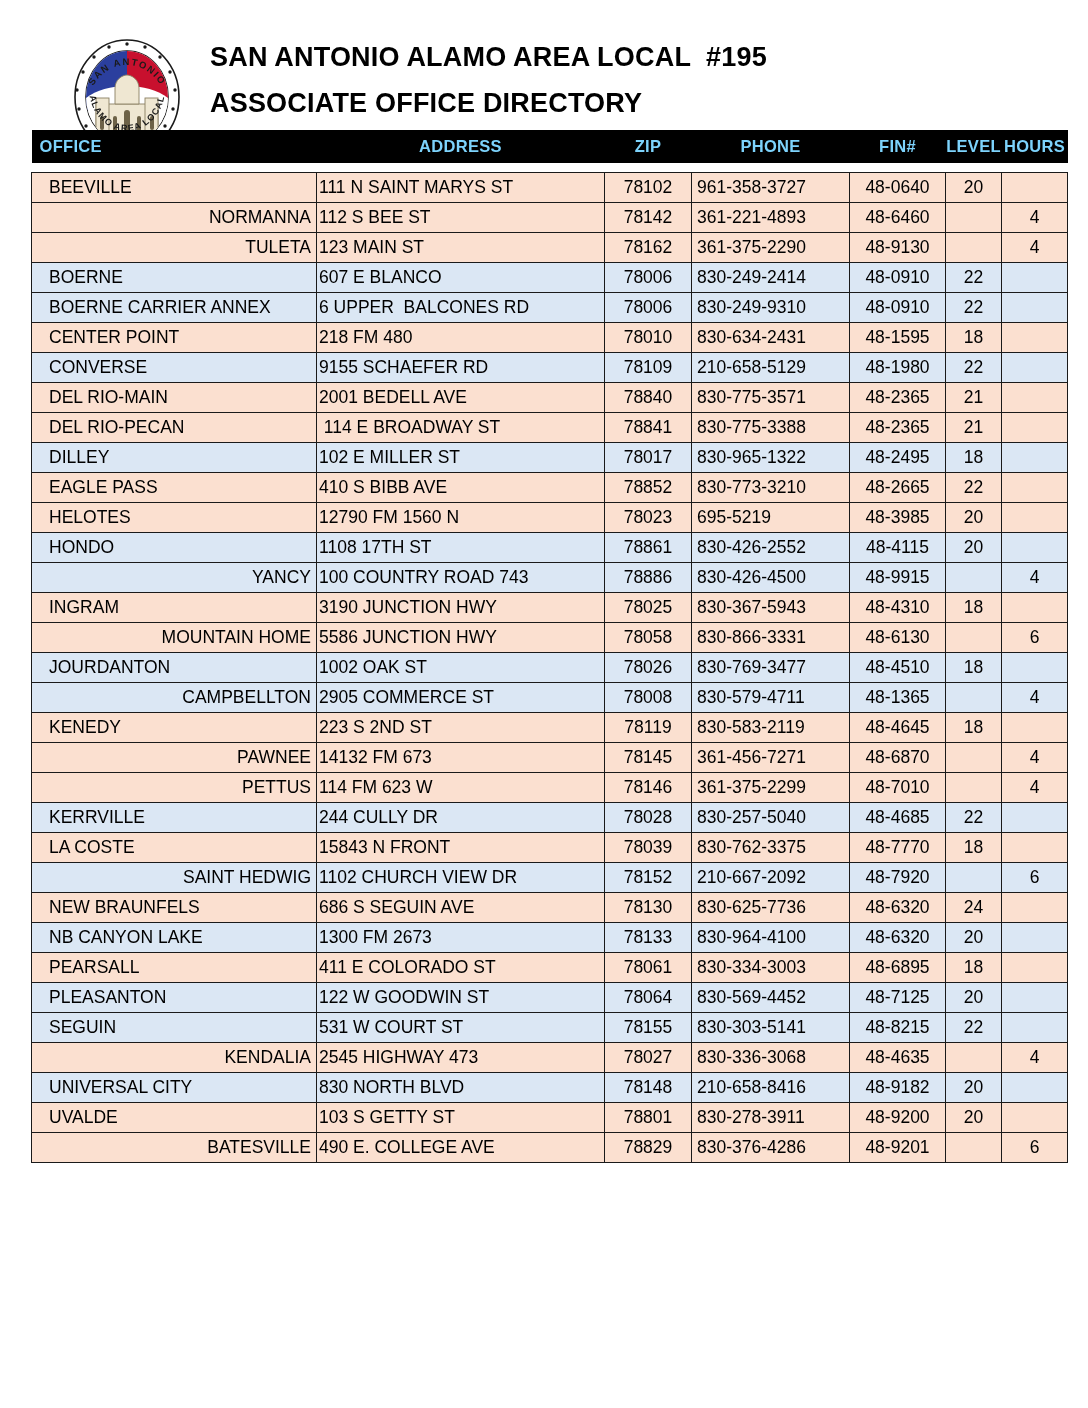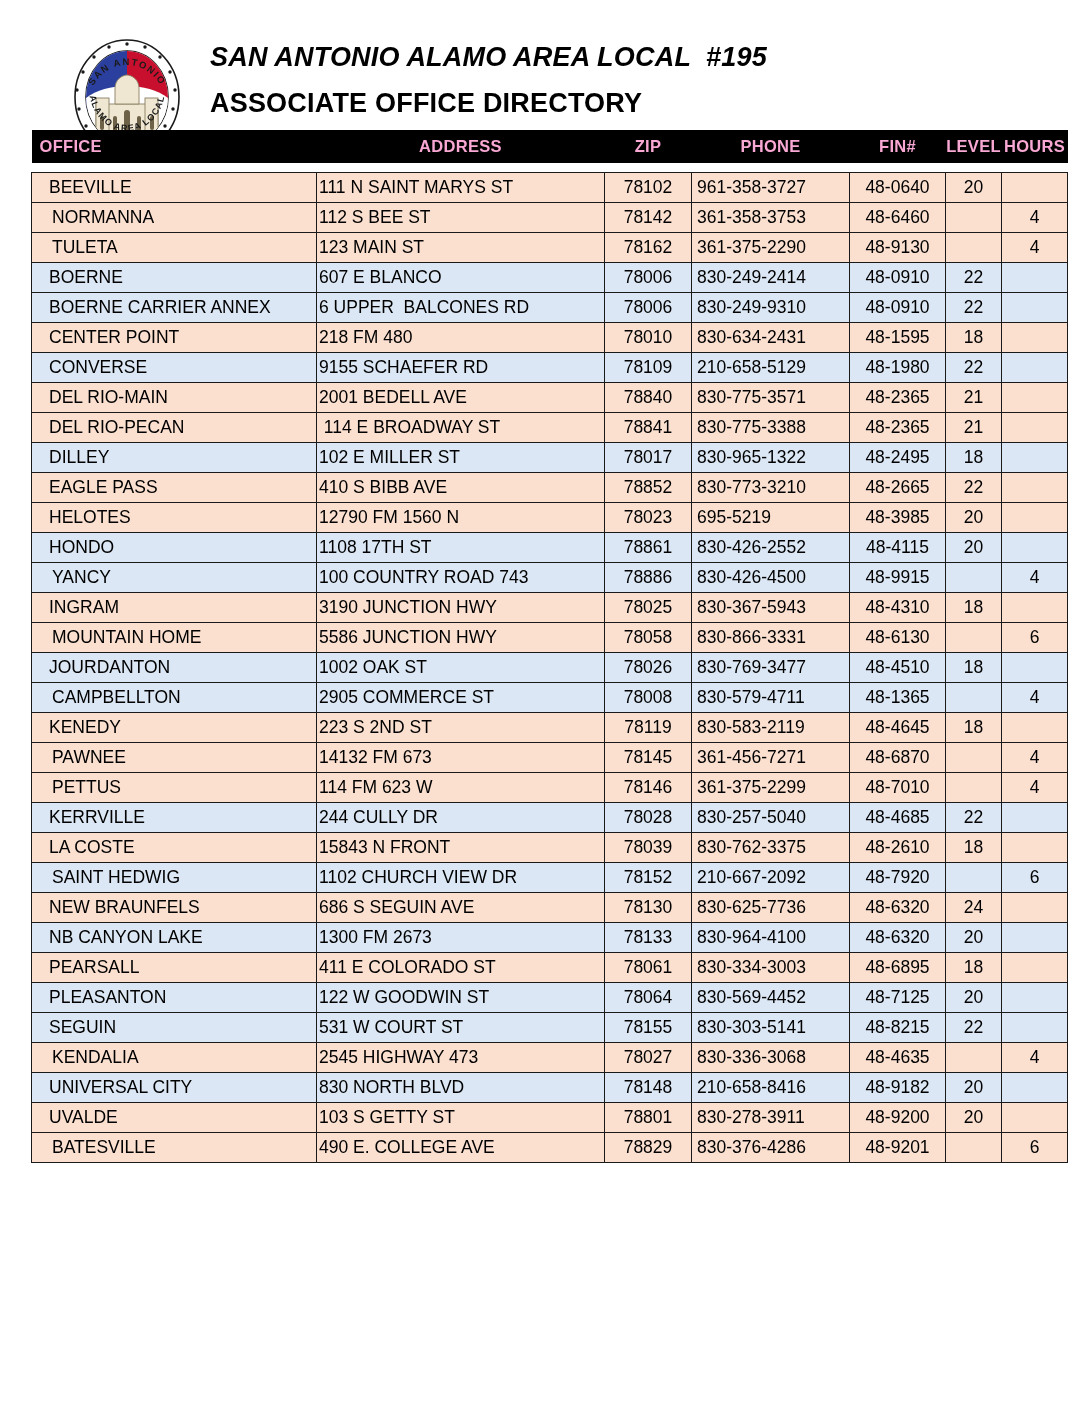--- a/index.html
+++ b/index.html
@@ -52,21 +52,21 @@
   }
 
   .title-line-1,
   .title-line-2 {
     font-size: 27px;
     font-weight: bold;
     letter-spacing: 0.2px;
     line-height: 1.0;
     white-space: pre;
   }
-  .title-line-1 { margin-bottom: 19px; font-style: italic; }
+  .title-line-1 { margin-bottom: 19px; }
 
   .subtitle {
     text-align: center;
     font-size: 17px;
     font-weight: bold;
     margin-top: 11px;
     margin-left: -120px;
     letter-spacing: 0.2px;
   }
 
@@ -88,21 +88,21 @@
   table.dir col.c-address { width: 288px; }
   table.dir col.c-zip     { width: 87px;  }
   table.dir col.c-phone   { width: 158px; }
   table.dir col.c-fin     { width: 96px;  }
   table.dir col.c-level   { width: 56px;  }
   table.dir col.c-hours   { width: 66px;  }
 
   
   thead th {
     background: #000000;
-    color: #f9a8d4;
+    color: #7dd3fc;
     font-size: 16.5px;
     font-weight: bold;
     letter-spacing: 0.3px;
     padding: 5px 0 6px 0;
     border: none;
     height: 22px;
     vertical-align: middle;
   }
   th.h-office  { text-align: left;   padding-left: 8px; }
   th.h-address { text-align: center; }
@@ -123,21 +123,21 @@
   tbody td {
     border: 1.6px solid #1a1a1a;
     height: 24px;
     padding: 2px 5px 3px 5px;
     vertical-align: middle;
     white-space: pre;
     overflow: hidden;
   }
 
   td.office   { text-align: left;   padding-left: 17px; }
-  td.office.sub { text-align: left; padding-left: 20px; }
+  td.office.sub { text-align: right; padding-left: 13px; }
   td.address  { text-align: left;   padding-left: 2px; }
   td.zip      { text-align: center; }
   td.phone    { text-align: left; }
   td.fin      { text-align: center; }
   td.level    { text-align: center; }
   td.hours    { text-align: center; }
 
   tr.band-peach td { background: #FBE0D0; }
   tr.band-blue  td { background: #DBE7F4; }
 </style>
@@ -258,21 +258,21 @@
             <td class="zip">78102</td>
             <td class="phone">961-358-3727</td>
             <td class="fin">48-0640</td>
             <td class="level">20</td>
             <td class="hours"></td>
           </tr>
           <tr class="band-peach">
             <td class="office sub">NORMANNA</td>
             <td class="address">112 S BEE ST</td>
             <td class="zip">78142</td>
-            <td class="phone">361-358-3753</td>
+            <td class="phone">361-221-4893</td>
             <td class="fin">48-6460</td>
             <td class="level"></td>
             <td class="hours">4</td>
           </tr>
           <tr class="band-peach">
             <td class="office sub">TULETA</td>
             <td class="address">123 MAIN ST</td>
             <td class="zip">78162</td>
             <td class="phone">361-375-2290</td>
             <td class="fin">48-9130</td>
@@ -448,21 +448,21 @@
             <td class="phone">830-257-5040</td>
             <td class="fin">48-4685</td>
             <td class="level">22</td>
             <td class="hours"></td>
           </tr>
           <tr class="band-peach">
             <td class="office">LA COSTE</td>
             <td class="address">15843 N FRONT</td>
             <td class="zip">78039</td>
             <td class="phone">830-762-3375</td>
-            <td class="fin">48-2610</td>
+            <td class="fin">48-7770</td>
             <td class="level">18</td>
             <td class="hours"></td>
           </tr>
           <tr class="band-blue">
             <td class="office sub">SAINT HEDWIG</td>
             <td class="address">1102 CHURCH VIEW DR</td>
             <td class="zip">78152</td>
             <td class="phone">210-667-2092</td>
             <td class="fin">48-7920</td>
             <td class="level"></td>

